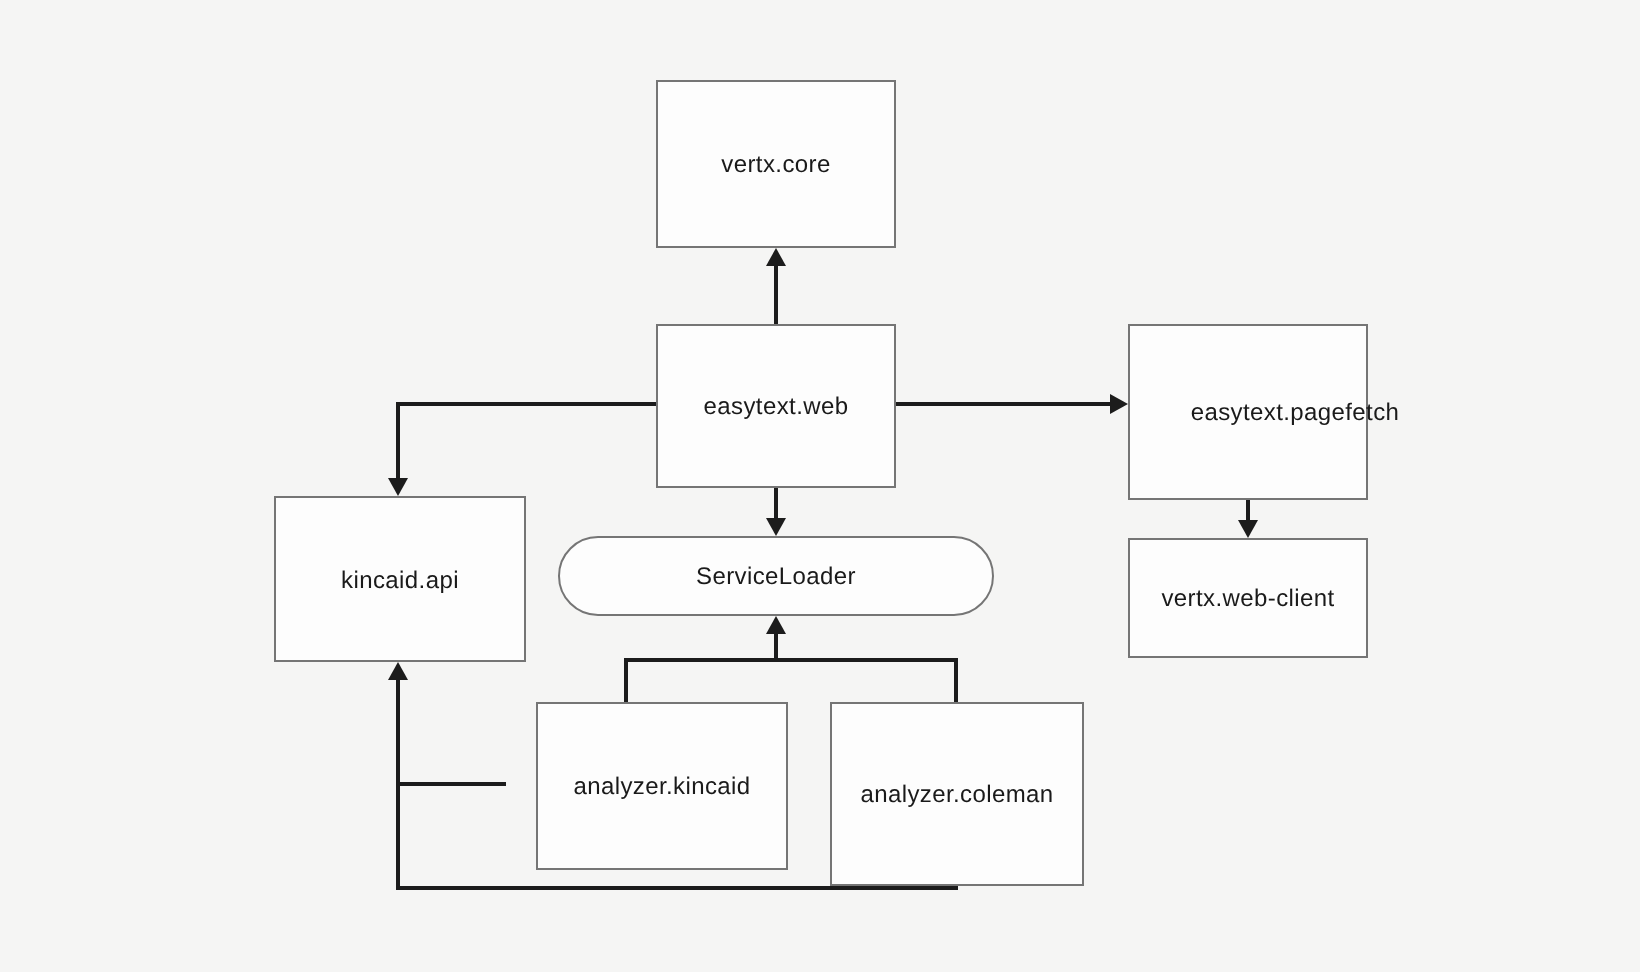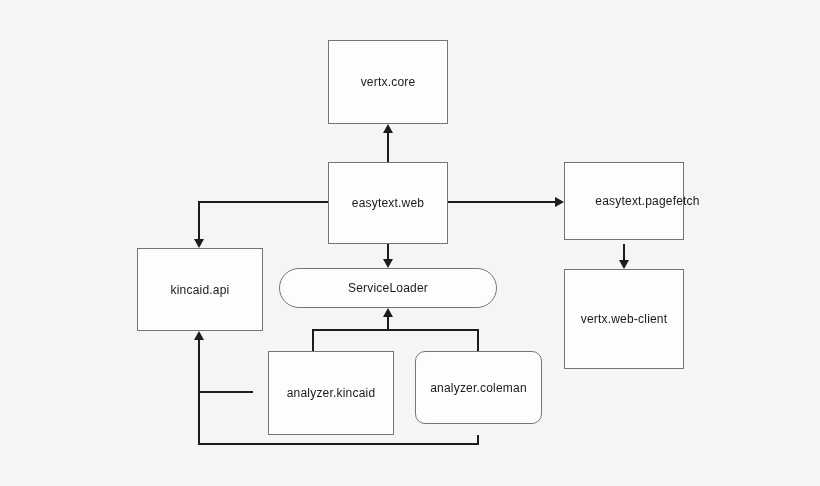--- a/index.html
+++ b/index.html
@@ -96,37 +96,37 @@
   <div class="ah ah-up" style="left:194px; top:331px;"></div>
 
   <div class="node" style="left:328px; top:40px; width:120px; height:84px;">
     <span class="label">vertx.core</span>
   </div>
 
   <div class="node" style="left:328px; top:162px; width:120px; height:82px;">
     <span class="label">easytext.web</span>
   </div>
 
-  <div class="node" style="left:564px; top:162px; width:120px; height:78px;padding-left:47px;">
+  <div class="node" style="left:564px; top:162px; width:120px; height:88px;padding-left:47px;">
     <span class="label">easytext.pagefetch</span>
   </div>
 
-  <div class="node" style="left:564px; top:269px; width:120px; height:100px;justify-content:center;">
+  <div class="node" style="left:564px; top:269px; width:120px; height:60px;justify-content:center;">
     <span class="label">vertx.web-client</span>
   </div>
 
   <div class="node" style="left:137px; top:248px; width:126px; height:83px;">
     <span class="label">kincaid.api</span>
   </div>
 
   <div class="node stadium" style="left:279px; top:268px; width:218px; height:40px;">
     <span class="label">ServiceLoader</span>
   </div>
 
   <div class="node" style="left:268px; top:351px; width:126px; height:84px;">
     <span class="label">analyzer.kincaid</span>
   </div>
 
-  <div class="node" style="left:415px; top:351px; width:127px; height:73px;border-radius:10px;">
+  <div class="node" style="left:415px; top:351px; width:127px; height:92px;">
     <span class="label">analyzer.coleman</span>
   </div>
 
 </div>
 
 </body></html>

